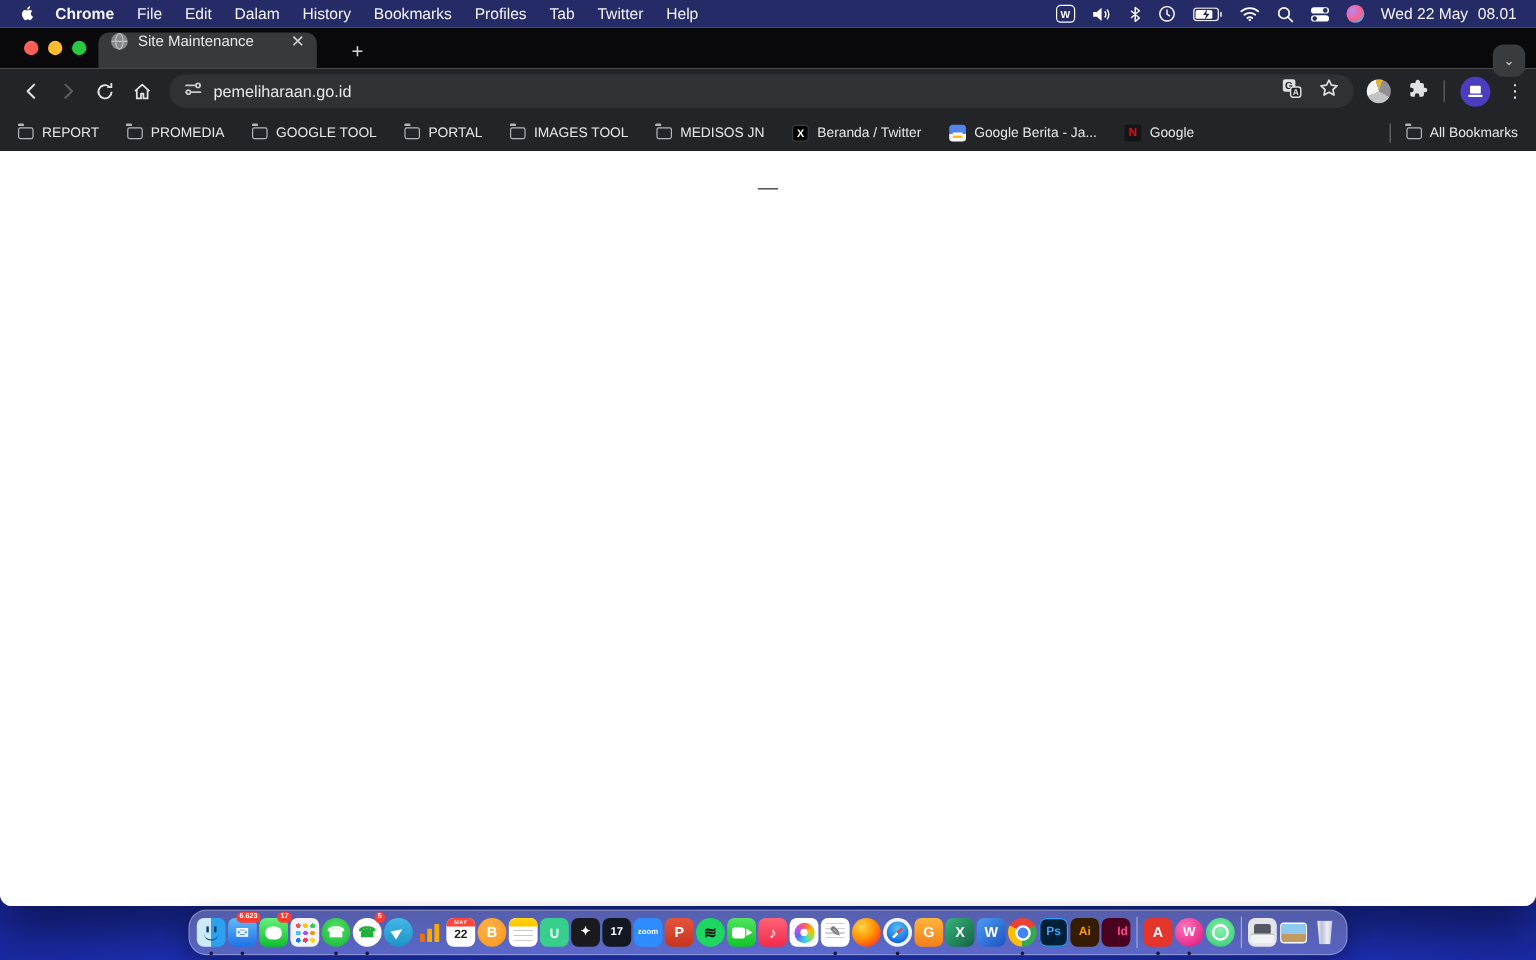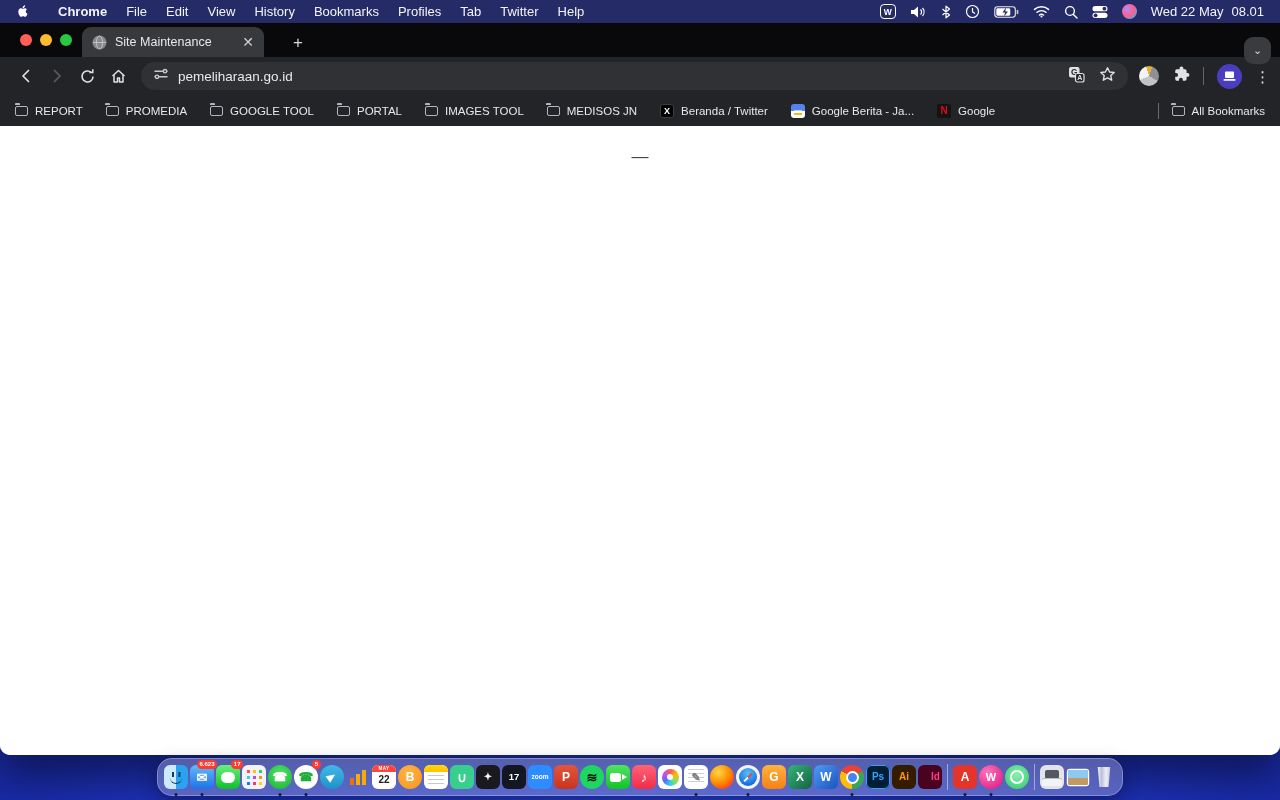--- a/index.html
+++ b/index.html
@@ -6,38 +6,38 @@
   html,body { width:1280px; height:800px; overflow:hidden; }
   body {
     font-family:"Liberation Sans", sans-serif;
     background: radial-gradient(115% 95% at 50% 108%, #2b46e0 0%, #1c2fb4 38%, #101c7a 66%, #070d45 100%);
     position:relative;
   }
 
   
   .menu-bar{position:absolute;top:0;left:0;right:0;height:23px;background:#242b66;display:flex;align-items:center;padding:0 16px;color:#f4f4f8;font-size:13px;z-index:20;}
   .apple-icon svg{width:13px;height:15px;fill:#ffffff;display:block;}
-  .menu-left{display:flex;gap:19px;align-items:flex-start;margin-left:29px;}
+  .menu-left{display:flex;gap:19px;align-items:flex-start;margin-left:17px;}
   .menu-item{white-space:nowrap;cursor:default;}
   .menu-status{margin-left:auto;display:flex;gap:14px;align-items:center;}
   .st-ic{display:flex;align-items:center;justify-content:center;}
   .st-ic svg{display:block;}
   .w-box{width:16px;height:15px;border:1.6px solid #fff;border-radius:4px;font-size:8.5px;font-weight:700;color:#fff;display:flex;align-items:center;justify-content:center;}
   .siri-orb{width:15px;height:15px;border-radius:50%;background:radial-gradient(circle at 35% 35%, #b08cff, #ff5e8a 50%, #22c3f2 85%);}
   .status-date{display:flex;gap:8px;font-size:13px;}
 
   
   .window{position:absolute;top:23px;left:0;right:0;bottom:45px;border-radius:0 0 10px 10px;overflow:hidden;display:flex;flex-direction:column;background:#fff;box-shadow:0 22px 45px rgba(0,0,0,.5);}
 
   
   .tabstrip{height:34px;background:#09090b;position:relative;flex:none;}
   .traffic{position:absolute;top:11px;left:20px;display:flex;gap:8px;}
   .light{width:12px;height:12px;border-radius:50%;}
   .light.red{background:#ff5f57;} .light.yellow{background:#febc2e;} .light.green{background:#28c840;}
-  .tab{position:absolute;left:82px;bottom:0;width:182px;height:30px;background:#38393c;border-radius:9px 9px 0 0;display:flex;align-items:center;padding:0 10px;gap:8px;}
+  .tab{position:absolute;left:82px;bottom:0;width:182px;height:30px;background:#38393c;border-radius:9px 9px 0 0;display:flex;padding:0 10px;gap:8px;}
   .tab-fav{width:15px;height:15px;flex:none;}
   .tab-title{font-size:12.5px;color:#e8e8ea;flex:1;white-space:nowrap;overflow:hidden;}
   .tab-close{color:#cfcfd2;font-size:14px;line-height:1;cursor:default;}
   .newtab{position:absolute;left:293px;bottom:6px;color:#d6d6d8;font-size:17px;line-height:1;}
   .tab-chevron{position:absolute;right:9px;top:14px;width:27px;height:27px;background:#3a3b3e;border-radius:9px;color:#d8d8da;display:flex;align-items:center;justify-content:center;font-size:11px;}
 
   
   .toolbar{height:38px;background:#232427;display:flex;align-items:center;padding:0 10px;flex:none;}
   .nav-btn{width:31px;height:31px;display:flex;align-items:center;justify-content:center;border-radius:50%;flex:none;}
   .omnibox{flex:1;height:28px;background:#303135;border-radius:14px;display:flex;align-items:center;padding:0 12px;gap:9px;margin:0 7px;}
@@ -129,21 +129,21 @@
       </svg>
   </span>
   <div class="menu-left">
 
       <span class="menu-item" style="font-weight: 700;">Chrome</span>
 
       <span class="menu-item">File</span>
 
       <span class="menu-item">Edit</span>
 
-      <span class="menu-item">View</span>
+      <span class="menu-item">Dalam</span>
 
       <span class="menu-item">History</span>
 
       <span class="menu-item">Bookmarks</span>
 
       <span class="menu-item">Profiles</span>
 
       <span class="menu-item">Tab</span>
 
       <span class="menu-item">Twitter</span>

